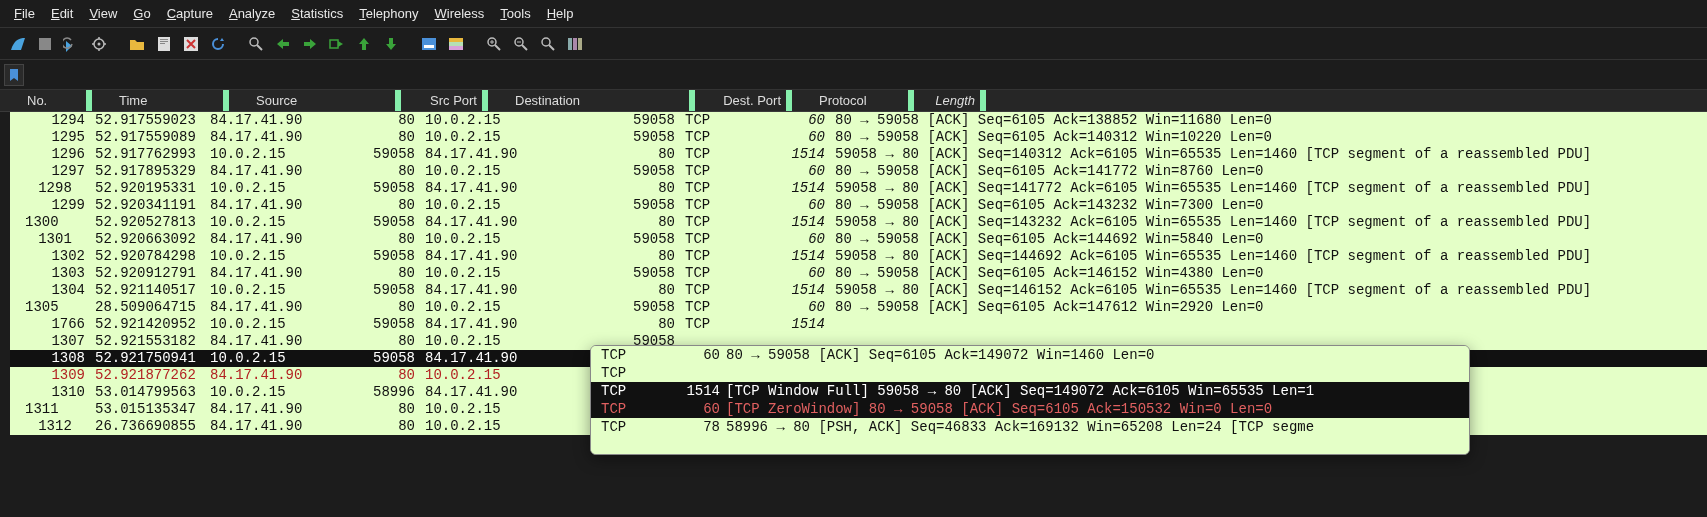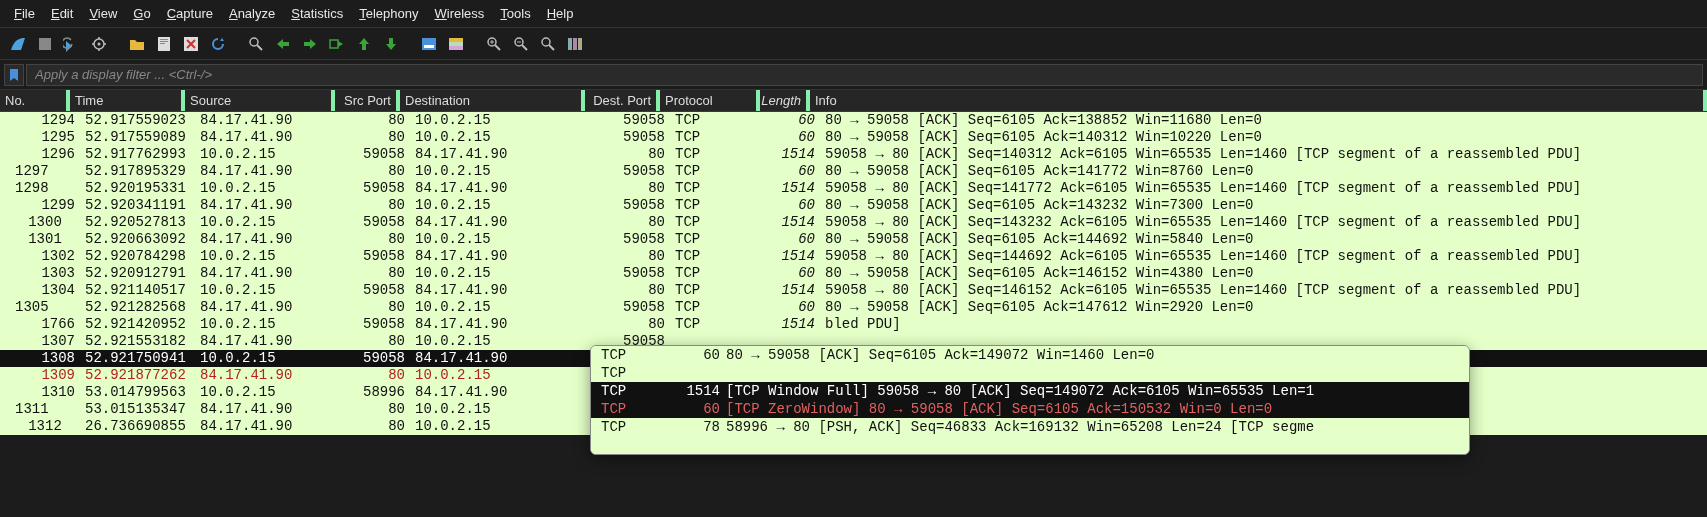--- a/index.html
+++ b/index.html
@@ -81,38 +81,39 @@
     background: #262626;
     height: 22px;
     display: flex;
     align-items: center;
     font-size: 13px;
     color: #ddd;
     border-bottom: 1px solid #3a3a3a;
   }
   .hdr .col {
     padding: 0 5px;
-    border-right: 4px solid #86efac;
+    border-right: 6px solid #86efac;
     height: 100%;
     display: flex;
     align-items: center;
     overflow: hidden;
+    margin-left: 22px;
   }
   
   .w-no   { width: 70px;  justify-content: flex-start; }
   .w-time { width: 115px; }
   .w-src  { width: 150px; }
   .w-sprt { width: 65px;  justify-content: flex-end; }
   .w-dst  { width: 185px; }
   .w-dprt { width: 75px;  justify-content: flex-end; }
   .w-prot { width: 100px; }
   .w-len  { width: 50px;  justify-content: flex-end; font-style: italic; }
   .w-info { flex: 1; }
   
-  .pkt-table { position: relative; }
+  .pkt-table { position: relative; padding-left: 10px; }
   .pkt-row {
     display: flex;
     height: 17px;
     font-family: Consolas, "Courier New", monospace;
     font-size: 14px;
     line-height: 17px;
     white-space: nowrap;
   }
   .pkt-row .cell { padding: 0 5px; overflow: hidden; }
   .c-green { background: #e4ffc7; color: #111; }
@@ -342,33 +343,31 @@
       </span>
     </div>
   </div>
 
 <div class="filterbar">
   <div class="bookmark">
     <svg width="10" height="14" viewBox="0 0 10 14">
         <path d="M1 1h8v12l-4-3-4 3z" fill="#4a90d9"></path>
       </svg>
   </div>
-  <input type="text" placeholder="Apply a display filter ... &lt;Ctrl-/&gt;" style="">
 </div>
 
 <div class="hdr">
   <div class="col w-no">No.</div>
   <div class="col w-time">Time</div>
   <div class="col w-src">Source</div>
   <div class="col w-sprt">Src Port</div>
   <div class="col w-dst">Destination</div>
   <div class="col w-dprt">Dest. Port</div>
   <div class="col w-prot">Protocol</div>
   <div class="col w-len">Length</div>
-  <div class="col w-info">Info</div>
 </div>
 
 <div class="pkt-table" id="pkt-table">
     <div class="pkt-row c-green">
       <div class="tree-stub"></div>
       <div class="cell w-no" style="text-align:right">1294</div>
       <div class="cell w-time">52.917559023</div>
       <div class="cell w-src">84.17.41.90</div>
       <div class="cell w-sprt" style="text-align:right">80</div>
       <div class="cell w-dst">10.0.2.15</div>
@@ -396,33 +395,33 @@
       <div class="cell w-src">10.0.2.15</div>
       <div class="cell w-sprt" style="text-align:right">59058</div>
       <div class="cell w-dst">84.17.41.90</div>
       <div class="cell w-dprt" style="text-align:right">80</div>
       <div class="cell w-prot">TCP</div>
       <div class="cell w-len" style="text-align:right">1514</div>
       <div class="cell w-info">59058 → 80 [ACK] Seq=140312 Ack=6105 Win=65535 Len=1460 [TCP segment of a reassembled PDU]</div>
     </div>
     <div class="pkt-row c-green">
       <div class="tree-stub"></div>
-      <div class="cell w-no" style="text-align:left">1297</div>
+      <div class="cell w-no" style="text-align:right">1297</div>
       <div class="cell w-time">52.917895329</div>
       <div class="cell w-src">84.17.41.90</div>
       <div class="cell w-sprt" style="text-align:right">80</div>
       <div class="cell w-dst">10.0.2.15</div>
       <div class="cell w-dprt" style="text-align:right">59058</div>
       <div class="cell w-prot">TCP</div>
       <div class="cell w-len" style="text-align:right">60</div>
       <div class="cell w-info">80 → 59058 [ACK] Seq=6105 Ack=141772 Win=8760 Len=0</div>
     </div>
     <div class="pkt-row c-green">
       <div class="tree-stub"></div>
-      <div class="cell w-no" style="text-align:left">1298</div>
+      <div class="cell w-no" style="text-align:center">1298</div>
       <div class="cell w-time">52.920195331</div>
       <div class="cell w-src">10.0.2.15</div>
       <div class="cell w-sprt" style="text-align:right">59058</div>
       <div class="cell w-dst">84.17.41.90</div>
       <div class="cell w-dprt" style="text-align:right">80</div>
       <div class="cell w-prot">TCP</div>
       <div class="cell w-len" style="text-align:right">1514</div>
       <div class="cell w-info">59058 → 80 [ACK] Seq=141772 Ack=6105 Win=65535 Len=1460 [TCP segment of a reassembled PDU]</div>
     </div>
     <div class="pkt-row c-green">
@@ -432,21 +431,21 @@
       <div class="cell w-src">84.17.41.90</div>
       <div class="cell w-sprt" style="text-align:right">80</div>
       <div class="cell w-dst">10.0.2.15</div>
       <div class="cell w-dprt" style="text-align:right">59058</div>
       <div class="cell w-prot">TCP</div>
       <div class="cell w-len" style="text-align:right">60</div>
       <div class="cell w-info">80 → 59058 [ACK] Seq=6105 Ack=143232 Win=7300 Len=0</div>
     </div>
     <div class="pkt-row c-green">
       <div class="tree-stub"></div>
-      <div class="cell w-no" style="text-align:center">1300</div>
+      <div class="cell w-no" style="text-align:left">1300</div>
       <div class="cell w-time">52.920527813</div>
       <div class="cell w-src">10.0.2.15</div>
       <div class="cell w-sprt" style="text-align:right">59058</div>
       <div class="cell w-dst">84.17.41.90</div>
       <div class="cell w-dprt" style="text-align:right">80</div>
       <div class="cell w-prot">TCP</div>
       <div class="cell w-len" style="text-align:right">1514</div>
       <div class="cell w-info">59058 → 80 [ACK] Seq=143232 Ack=6105 Win=65535 Len=1460 [TCP segment of a reassembled PDU]</div>
     </div>
     <div class="pkt-row c-green">
@@ -493,40 +492,39 @@
       <div class="cell w-sprt" style="text-align:right">59058</div>
       <div class="cell w-dst">84.17.41.90</div>
       <div class="cell w-dprt" style="text-align:right">80</div>
       <div class="cell w-prot">TCP</div>
       <div class="cell w-len" style="text-align:right">1514</div>
       <div class="cell w-info">59058 → 80 [ACK] Seq=146152 Ack=6105 Win=65535 Len=1460 [TCP segment of a reassembled PDU]</div>
     </div>
     <div class="pkt-row c-green">
       <div class="tree-stub"></div>
       <div class="cell w-no" style="text-align:left">1305</div>
-      <div class="cell w-time">52.921282568</div>
+      <div class="cell w-time">28.509064715</div>
       <div class="cell w-src">84.17.41.90</div>
       <div class="cell w-sprt" style="text-align:right">80</div>
       <div class="cell w-dst">10.0.2.15</div>
       <div class="cell w-dprt" style="text-align:right">59058</div>
       <div class="cell w-prot">TCP</div>
       <div class="cell w-len" style="text-align:right">60</div>
       <div class="cell w-info">80 → 59058 [ACK] Seq=6105 Ack=147612 Win=2920 Len=0</div>
     </div>
     <div class="pkt-row c-green">
       <div class="tree-stub"></div>
       <div class="cell w-no" style="text-align:right">1766</div>
       <div class="cell w-time">52.921420952</div>
       <div class="cell w-src">10.0.2.15</div>
       <div class="cell w-sprt" style="text-align:right">59058</div>
       <div class="cell w-dst">84.17.41.90</div>
       <div class="cell w-dprt" style="text-align:right">80</div>
       <div class="cell w-prot">TCP</div>
       <div class="cell w-len" style="text-align:right">1514</div>
-      <div class="cell w-info">                                                                                                            bled PDU]</div>
     </div>
     <div class="pkt-row c-green">
       <div class="tree-stub"></div>
       <div class="cell w-no" style="text-align:right">1307</div>
       <div class="cell w-time">52.921553182</div>
       <div class="cell w-src">84.17.41.90</div>
       <div class="cell w-sprt" style="text-align:right">80</div>
       <div class="cell w-dst">10.0.2.15</div>
       <div class="cell w-dprt" style="text-align:right">59058</div>
       <div class="cell w-prot"></div>

